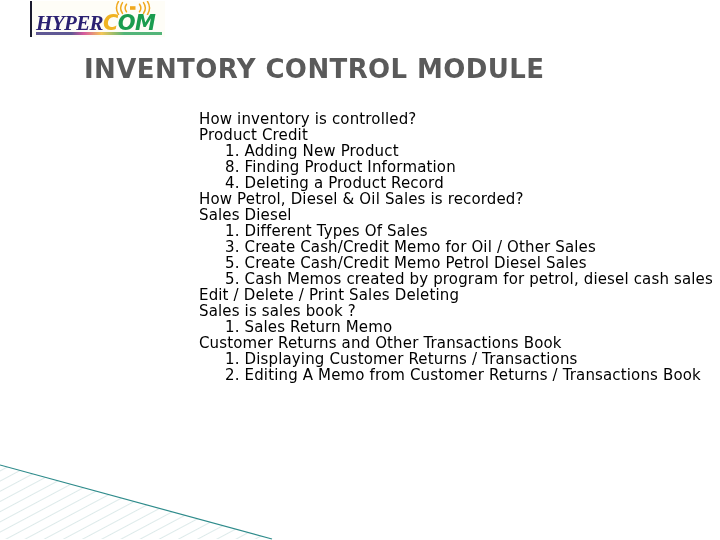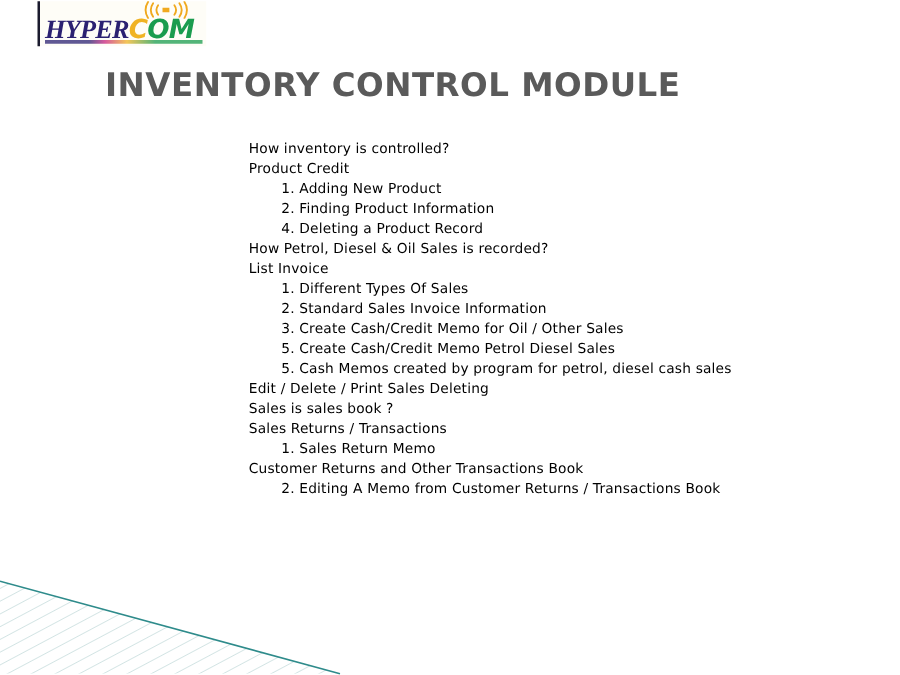--- a/index.html
+++ b/index.html
@@ -90,21 +90,21 @@
 
   
   #outline {
     position: absolute;
     left: 199px;
     top: 111px;
     width: 500px;
   }
   #outline .ol-line {
     font-family: "DejaVu Sans", sans-serif;
-    font-size: 11px;
+    font-size: 15px;
     color: #000000;
     line-height: 16px;
     height: 16px;
     white-space: nowrap;
     letter-spacing: 0.15px;
   }
   #outline .ol-line.lvl2 {
     padding-left: 26px;
   }
 </style>
@@ -141,28 +141,27 @@
   <div id="logo-wordmark"><span class="seg-hyper">HYPER</span><span class="seg-c">C</span><span class="seg-o">O</span><span class="seg-m">M</span></div>
   <div id="logo-underline"></div>
 </div>
 
 <div id="page-title">INVENTORY CONTROL MODULE</div>
 
 <div id="outline">
     <div class="ol-line">How inventory is controlled?</div>
     <div class="ol-line">Product Credit</div>
     <div class="ol-line lvl2">1. Adding New Product</div>
-    <div class="ol-line lvl2">2. Finding Product Information</div>
+    <div class="ol-line lvl2">8. Finding Product Information</div>
     <div class="ol-line lvl2">4. Deleting a Product Record</div>
     <div class="ol-line">How Petrol, Diesel &amp; Oil Sales is recorded?</div>
-    <div class="ol-line">List Invoice</div>
+    <div class="ol-line">Sales Diesel</div>
     <div class="ol-line lvl2">1. Different Types Of Sales</div>
-    <div class="ol-line lvl2">2. Standard Sales Invoice Information</div>
     <div class="ol-line lvl2">3. Create Cash/Credit Memo for Oil / Other Sales</div>
     <div class="ol-line lvl2">5. Create Cash/Credit Memo Petrol Diesel Sales</div>
     <div class="ol-line lvl2">5. Cash Memos created by program for petrol, diesel cash sales</div>
     <div class="ol-line">Edit / Delete / Print Sales Deleting</div>
     <div class="ol-line">Sales is sales book ?</div>
-    <div class="ol-line">Sales Returns / Transactions</div>
     <div class="ol-line lvl2">1. Sales Return Memo</div>
     <div class="ol-line">Customer Returns and Other Transactions Book</div>
+    <div class="ol-line lvl2">1. Displaying Customer Returns / Transactions</div>
     <div class="ol-line lvl2">2. Editing A Memo from Customer Returns / Transactions Book</div>
   </div>
 
 </body></html>

